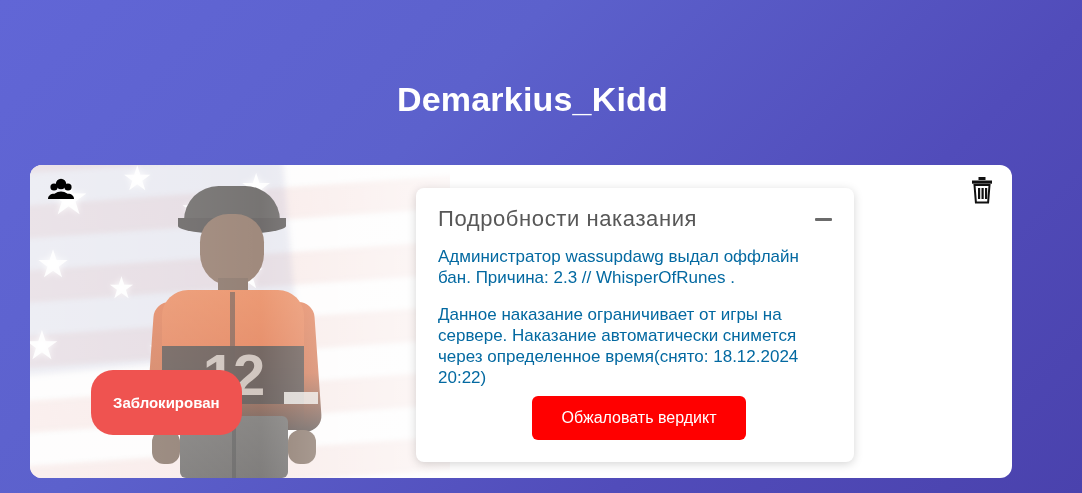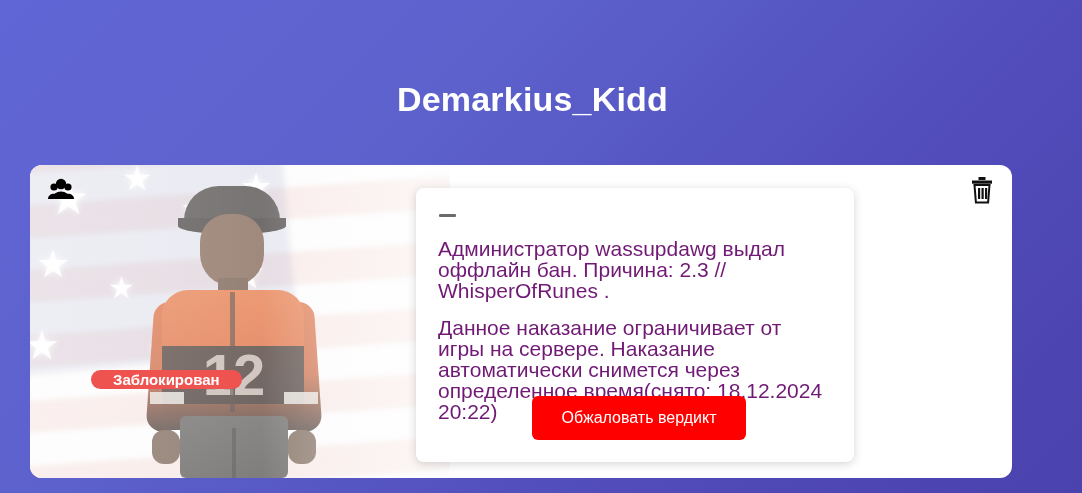--- a/index.html
+++ b/index.html
@@ -171,21 +171,21 @@
   .av-pant-split {
     position: absolute; left: 94px; top: 250px;
     width: 4px; height: 50px;
     background: rgba(20,20,20,0.55);
   }
 
   
   .status-badge {
     position: absolute;
     left: 61px; top: 205px;
-    padding: 1px 22px;
+    padding: 24px 22px;
     background: #ef5350;
     color: #ffffff;
     font-size: 15px;
     font-weight: bold;
     border-radius: 22px;
     white-space: nowrap;
   }
 
   
   .icon-friends {
@@ -227,23 +227,23 @@
     width: 18px; height: 18px;
     display: flex; align-items: center; justify-content: center;
     cursor: pointer;
   }
   .collapse-bar {
     width: 17px; height: 3px;
     background: #6b6b6b;
     border-radius: 1px;
   }
   .details-body p {
-    font-size: 21px;
+    font-size: 17px;
     line-height: 21px;
-    color: #701a75;
+    color: #0369a1;
   }
   .details-body p.para-gap { margin-top: 16px; }
 
   .appeal-row {
     position: absolute;
     left: 8px; right: 0; bottom: 22px;
     display: flex;
     justify-content: center;
   }
   .appeal-button {
@@ -321,20 +321,21 @@
       <rect x="2" y="4.5" width="20" height="3.2" fill="#111"></rect>
       <path d="M4.5 9h15l-1.4 17.5H5.9z" fill="none" stroke="#111" stroke-width="2"></path>
       <rect x="8" y="12" width="2.2" height="11" fill="#111"></rect>
       <rect x="11.5" y="12" width="2.2" height="11" fill="#111"></rect>
       <rect x="15" y="12" width="2.2" height="11" fill="#111"></rect>
     </svg>
   </div>
 
   <div class="details-panel">
     <div class="details-header">
+      <div class="details-title">Подробности наказания</div>
       <div class="collapse-btn">
         <div class="collapse-bar"></div>
       </div>
     </div>
 
     <div class="details-body">
       <p>Администратор wassupdawg выдал оффлайн бан. Причина: 2.3 // WhisperOfRunes .</p>
       <p class="para-gap">Данное наказание ограничивает от игры на сервере. Наказание автоматически снимется через определенное время(снято: 18.12.2024 20:22)</p>
     </div>
 

